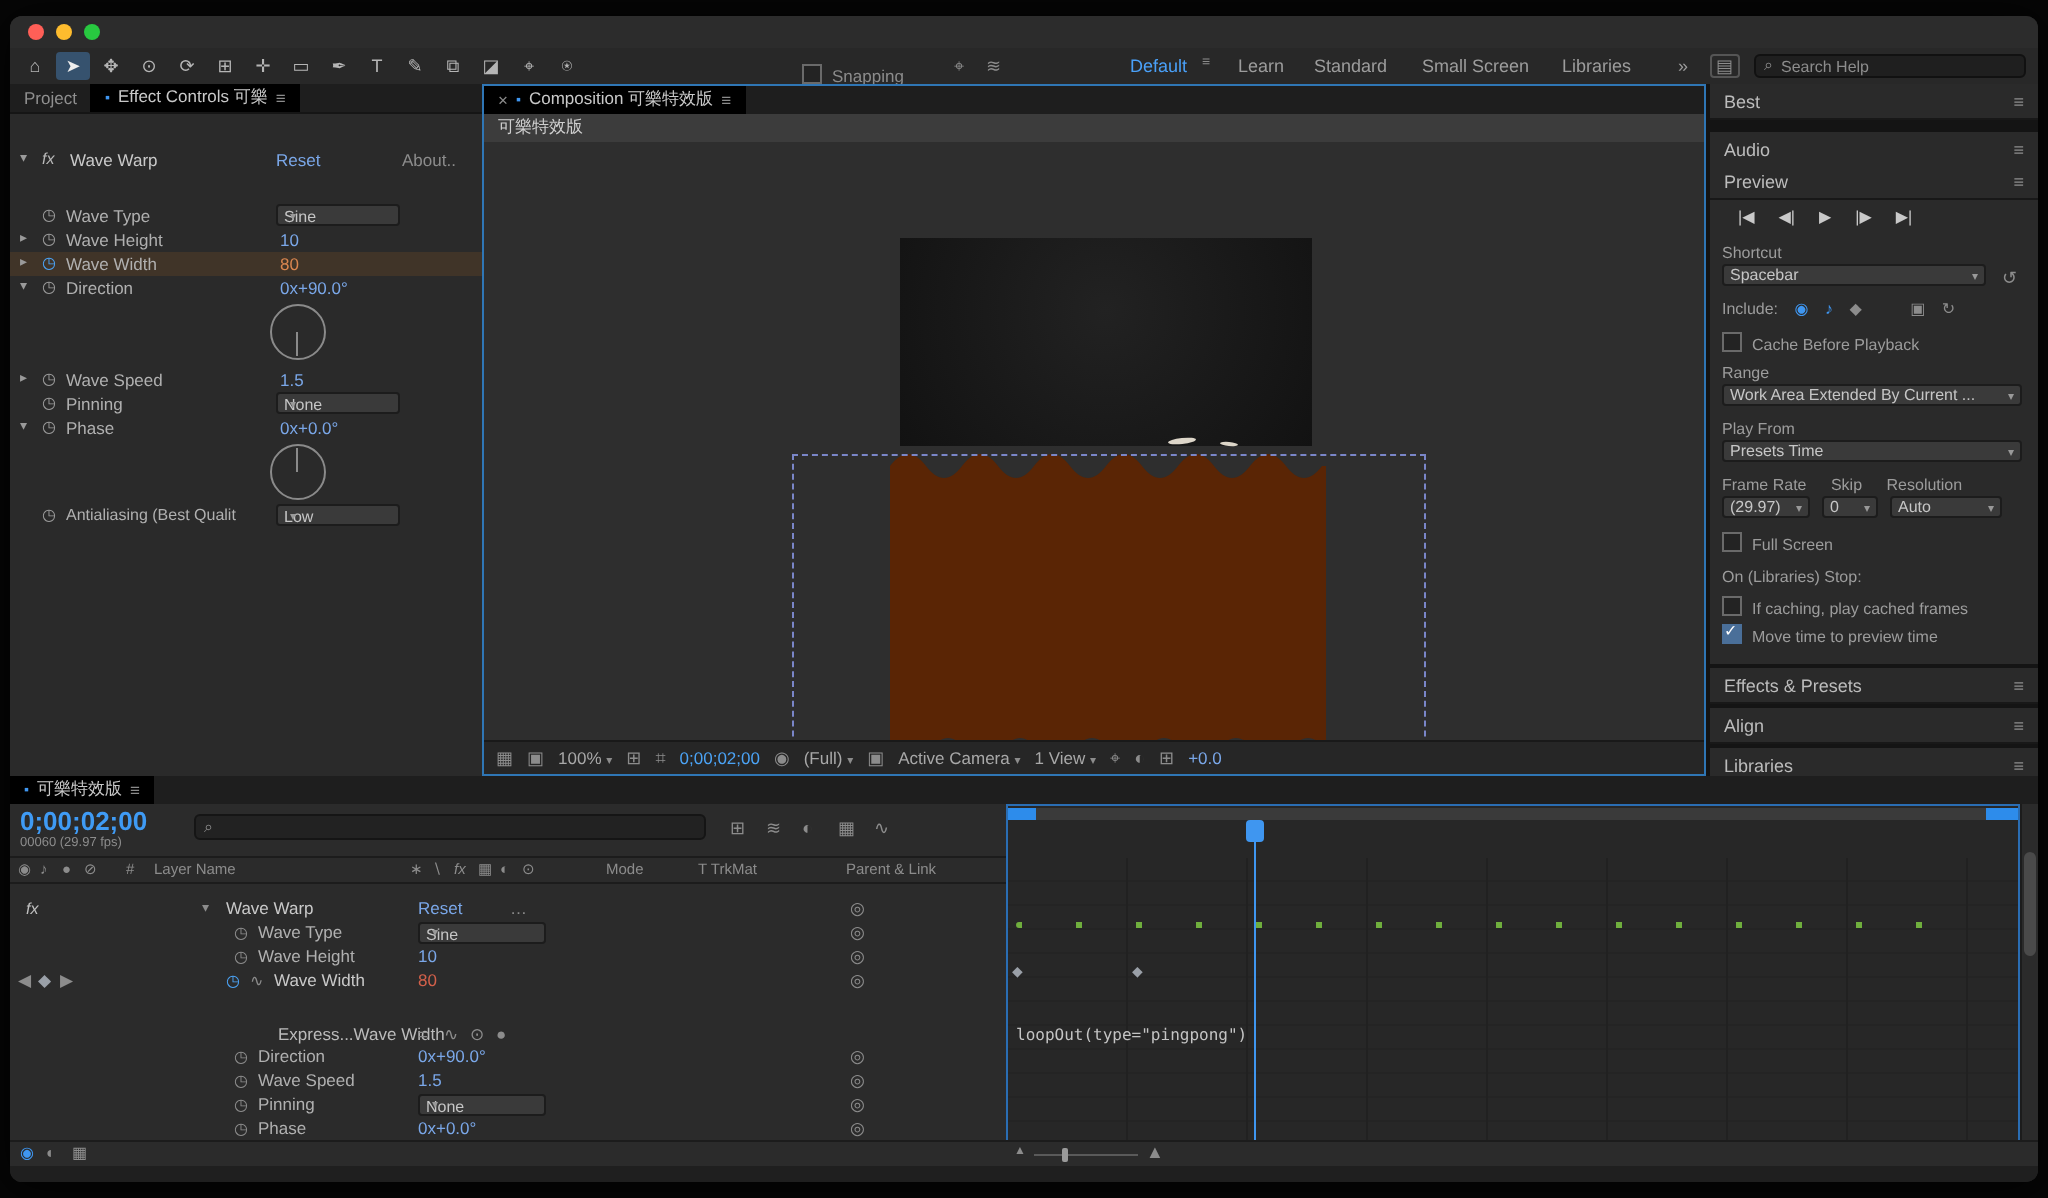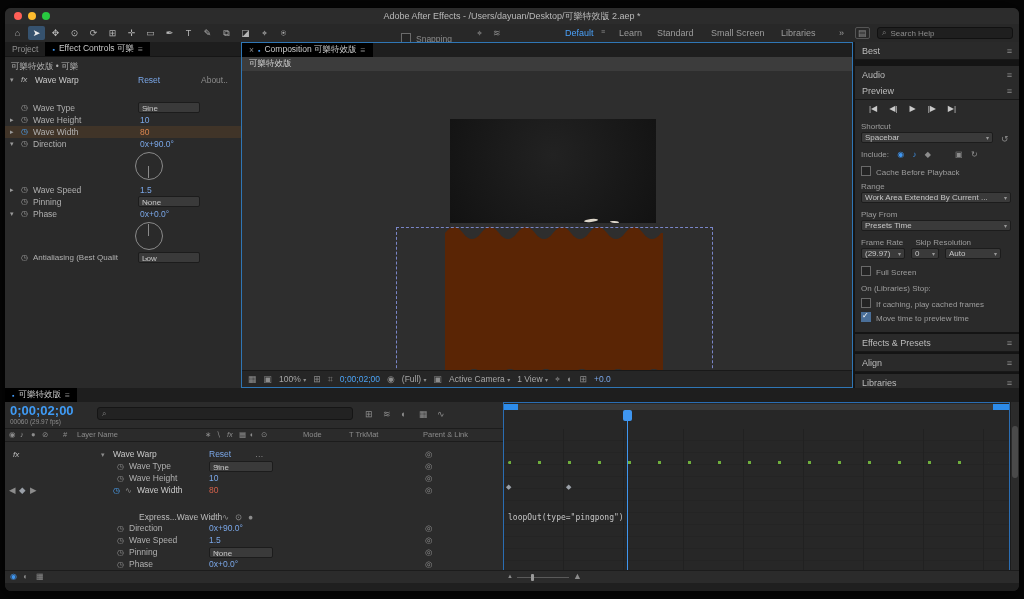--- a/index.html
+++ b/index.html
@@ -112,21 +112,20 @@
 
 <div class="stage">
 <div class="window">
 
   <div class="titlebar">
     <div class="lights">
       <span class="light" style="background:#ff5f57"></span>
       <span class="light" style="background:#febc2e"></span>
       <span class="light" style="background:#28c840"></span>
     </div>
-    <span class="title-text">Adobe After Effects - /Users/dayuan/Desktop/可樂特效版 2.aep *</span>
   </div>
 
   <div class="toolbar">
     <div class="tools">
       <span class="tool">⌂</span>
       <span class="tool active">➤</span>
       <span class="tool">✥</span>
       <span class="tool">⊙</span>
       <span class="tool">⟳</span>
       <span class="tool">⊞</span>
@@ -166,23 +165,20 @@
         <div class="tab">
               <span>Project</span>
             </div>
         <div class="tab active">
           <span class="acc" style="font-size:7px">▪</span>
           <span>Effect Controls 可樂</span>
           <span class="dim">≡</span>
         </div>
       </div>
       <div class="lp-body">
-        <div class="ecrow" style="top:4px;">
-          <span class="lbl dim" style="left:6px">可樂特效版 • 可樂</span>
-        </div>
         <div class="ecrow" style="top:18px;">
           <span class="tw">▾</span>
           <span style="left:16px;font-size:8px;font-style:italic;color:#b9b9b9">fx</span>
           <span class="lbl" style="left:30px;color:#c9c9c9">Wave Warp</span>
           <span class="blue" style="left:133px;font-size:8.5px">Reset</span>
           <span class="dim" style="left:196px;font-size:8.5px">About..</span>
         </div>
 
         <div class="ecrow" style="top:46px;">
           <span class="sw">◷</span>
@@ -340,21 +336,21 @@
               <span class="c">▾</span>
         </div>
         <div class="row" style="top:110px"><span>Play From</span></div>
         <div class="dd" style="position:absolute;left:6px;top:120px;width:150px">
           <span>Presets Time</span>
               <span class="c">▾</span>
         </div>
         <div class="row" style="top:138px">
           <span>Frame Rate</span>
           <span style="margin-left:10px">Skip</span>
-          <span style="">Resolution</span>
+          <span style="margin-left:10px">Resolution</span>
         </div>
         <div class="dd" style="position:absolute;left:6px;top:148px;width:44px">
           <span>(29.97)</span>
               <span class="c">▾</span>
         </div>
         <div class="dd" style="position:absolute;left:56px;top:148px;width:28px">
           <span>0</span>
               <span class="c">▾</span>
         </div>
         <div class="dd" style="position:absolute;left:90px;top:148px;width:56px">

